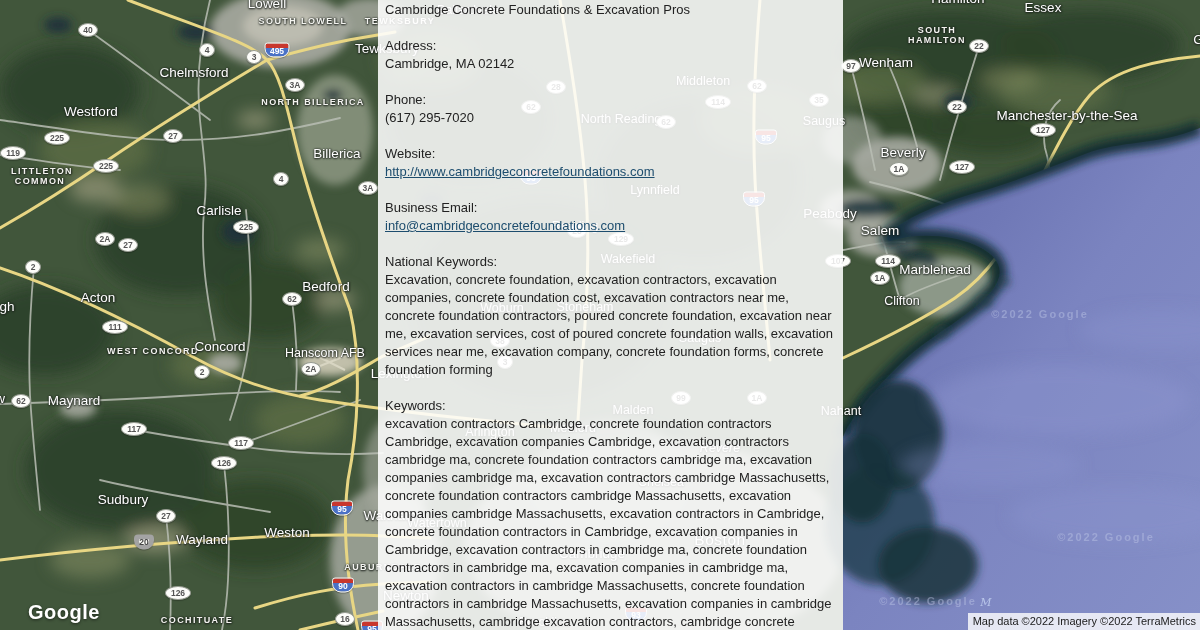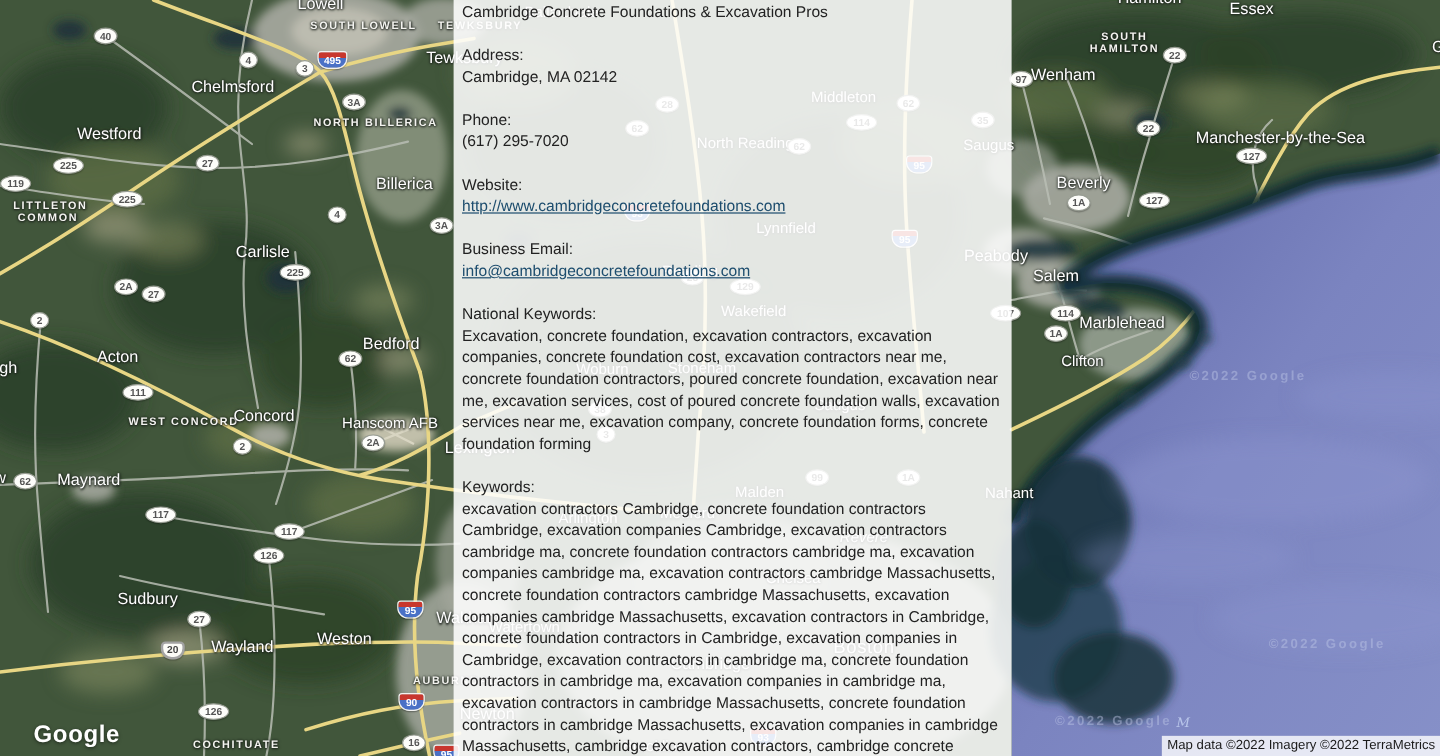--- a/index.html
+++ b/index.html
@@ -21,21 +21,21 @@
   .lbl.wm{font-size:11px;font-weight:bold;letter-spacing:2px;color:rgba(190,200,230,.45);text-shadow:none;}
   .lbl.wlabel{font-family:"DejaVu Serif",serif;font-style:italic;font-size:11px;color:#b9c6ea;text-shadow:none;}
   
   .sh{
     position:absolute;transform:translate(-50%,-50%);box-sizing:border-box;
     display:flex;align-items:center;justify-content:center;
     font-size:8.5px;font-weight:bold;line-height:1;
   }
   .sh.s{height:14px;background:#fdfdfa;border:1px solid #979c92;border-radius:50%;color:#555;
         box-shadow:0 1px 1px rgba(0,0,0,.25);}
-  .sh.u{height:15px;width:20px;background:#fcfcf7;border:2px solid #a3a3a3;color:#444;
+  .sh.u{height:15px;width:20px;background:#fcfcf7;border:5px solid #a3a3a3;color:#444;
         border-radius:4px 4px 9px 9px;box-shadow:0 1px 1px rgba(0,0,0,.25);}
   .sh.i{height:15px;border:1px solid #f2f2f2;color:#fff;
         background:linear-gradient(180deg,#c8372e 0 4.5px,#4a71c6 4.5px);
         border-radius:3px 3px 9px 9px;align-items:flex-end;padding-bottom:1.5px;
         box-shadow:0 1px 1px rgba(0,0,0,.3);}
   
   .panel{
     position:absolute;left:378px;top:0;width:465px;height:630px;z-index:2;
     background:rgba(255,255,255,.87);box-sizing:border-box;
     padding:1px 8px 0 7px;color:#222;font-size:13px;

